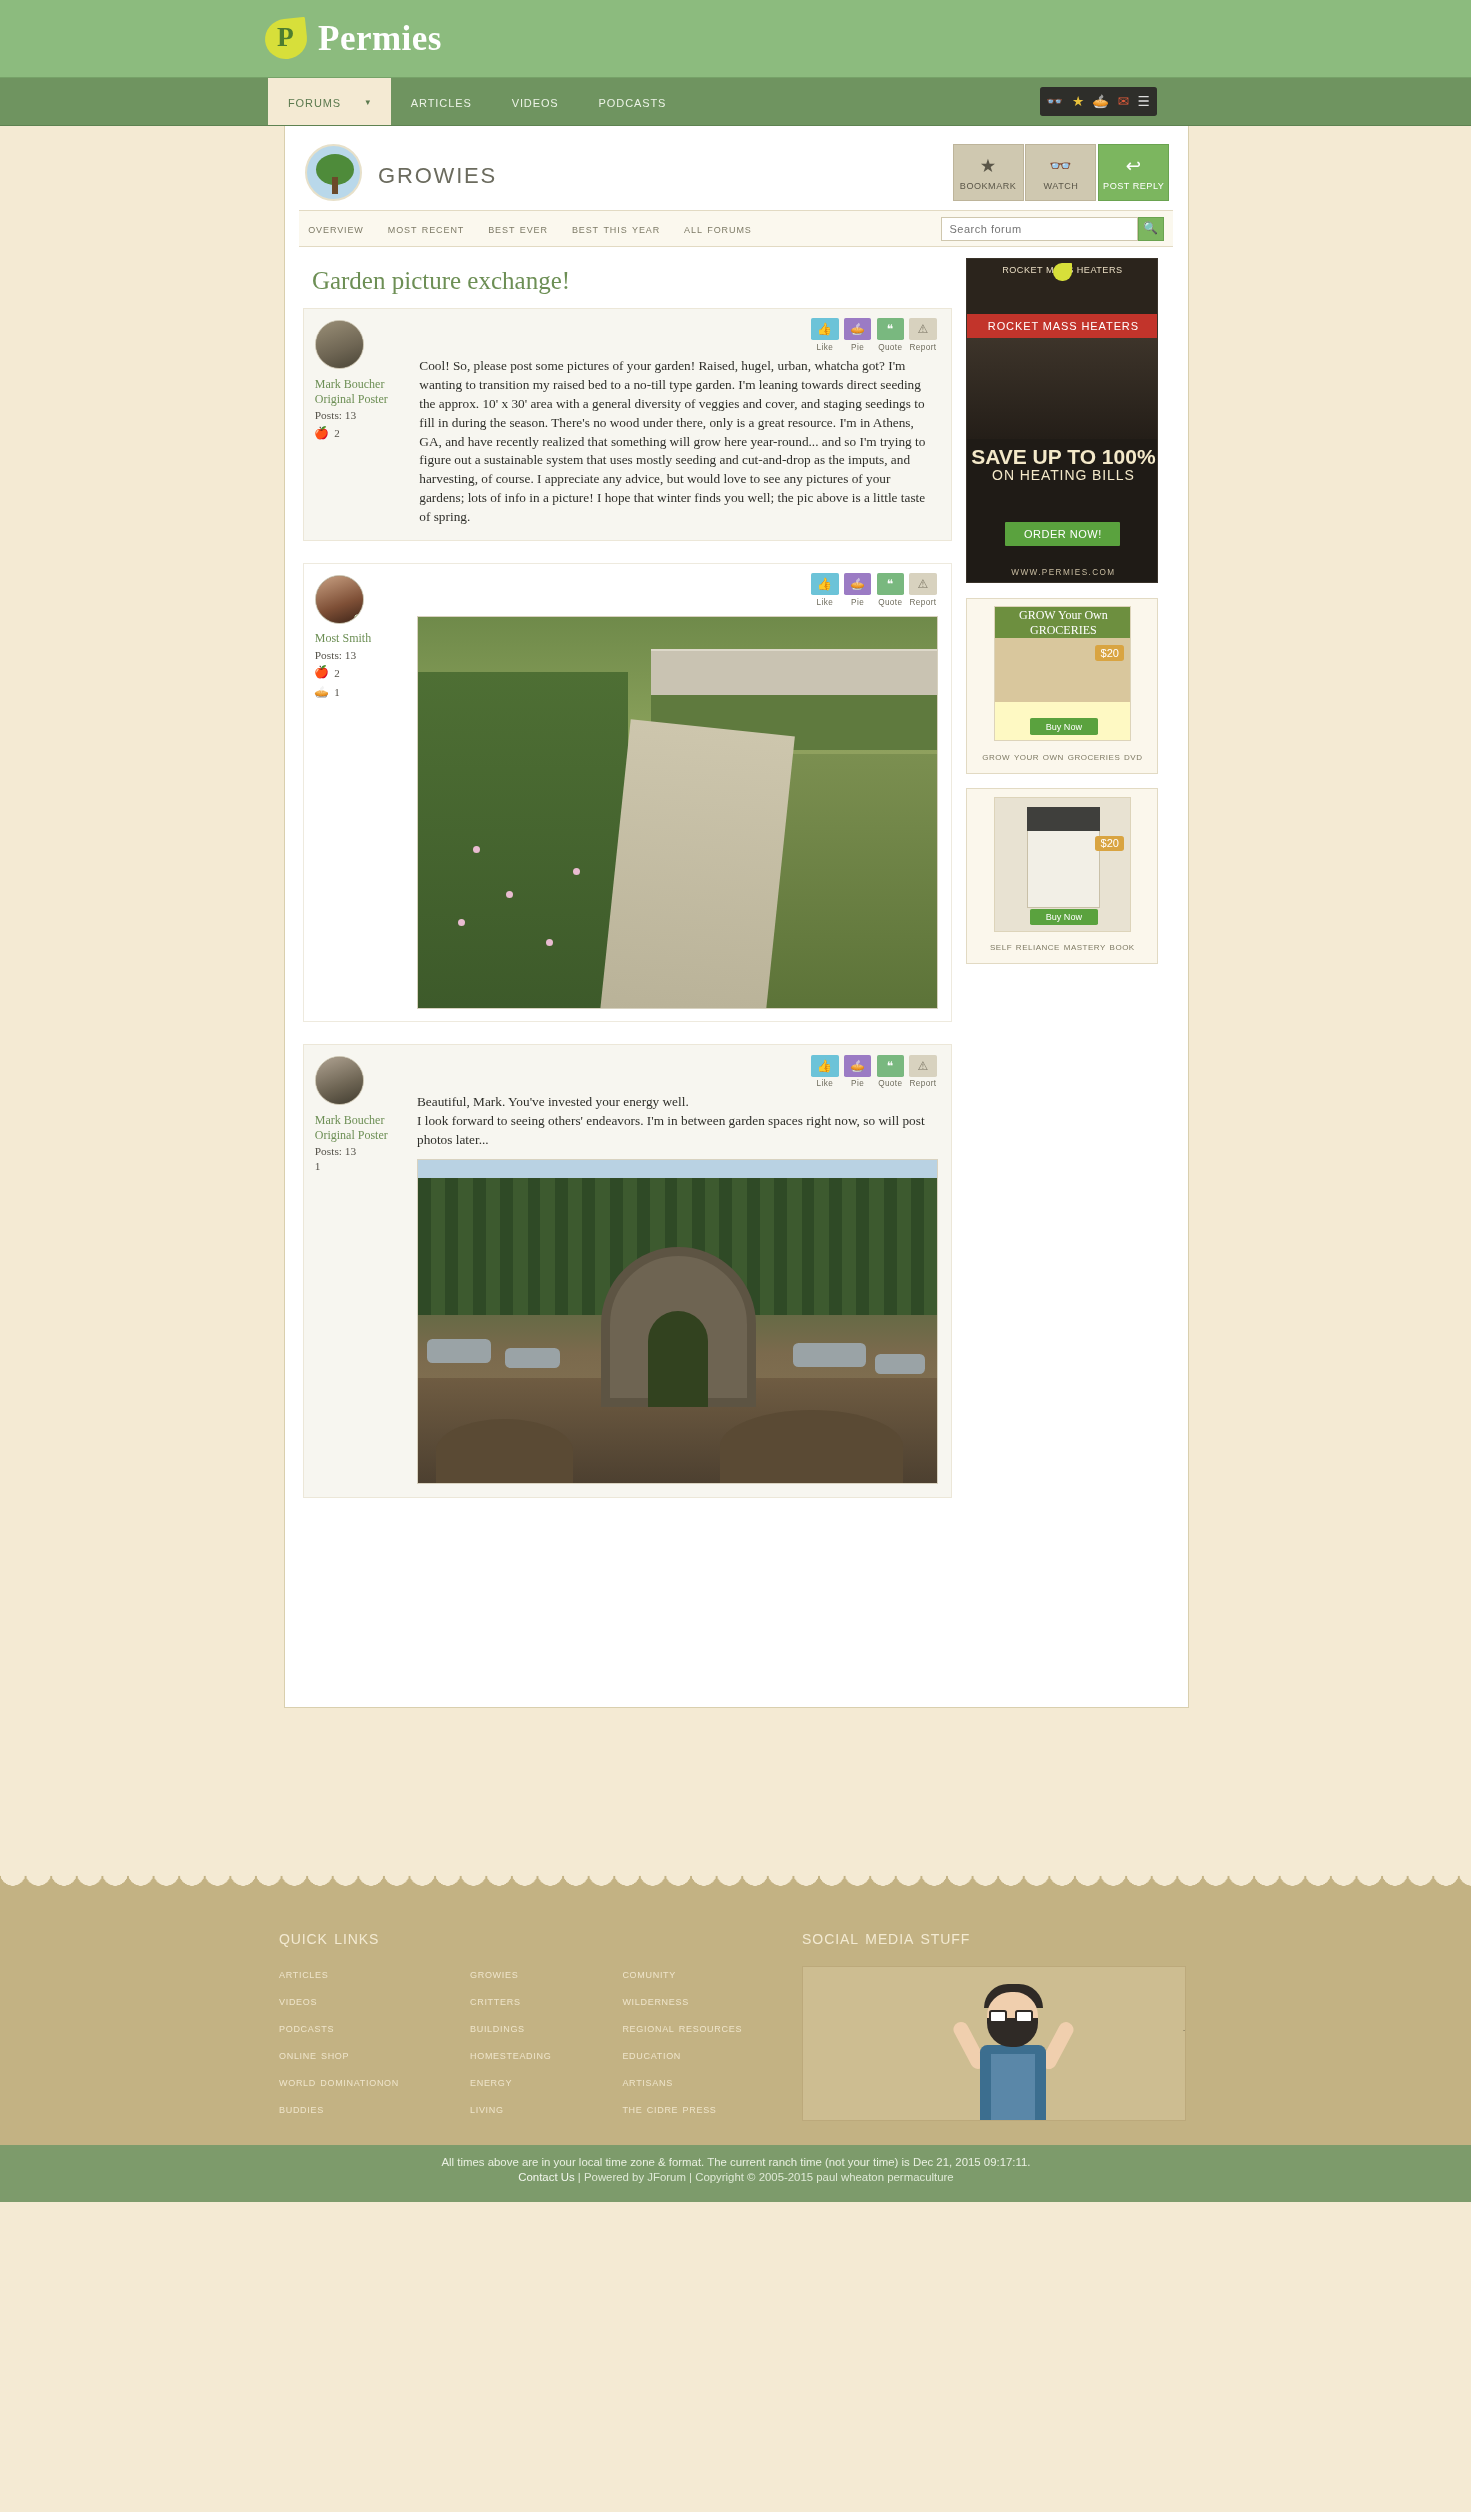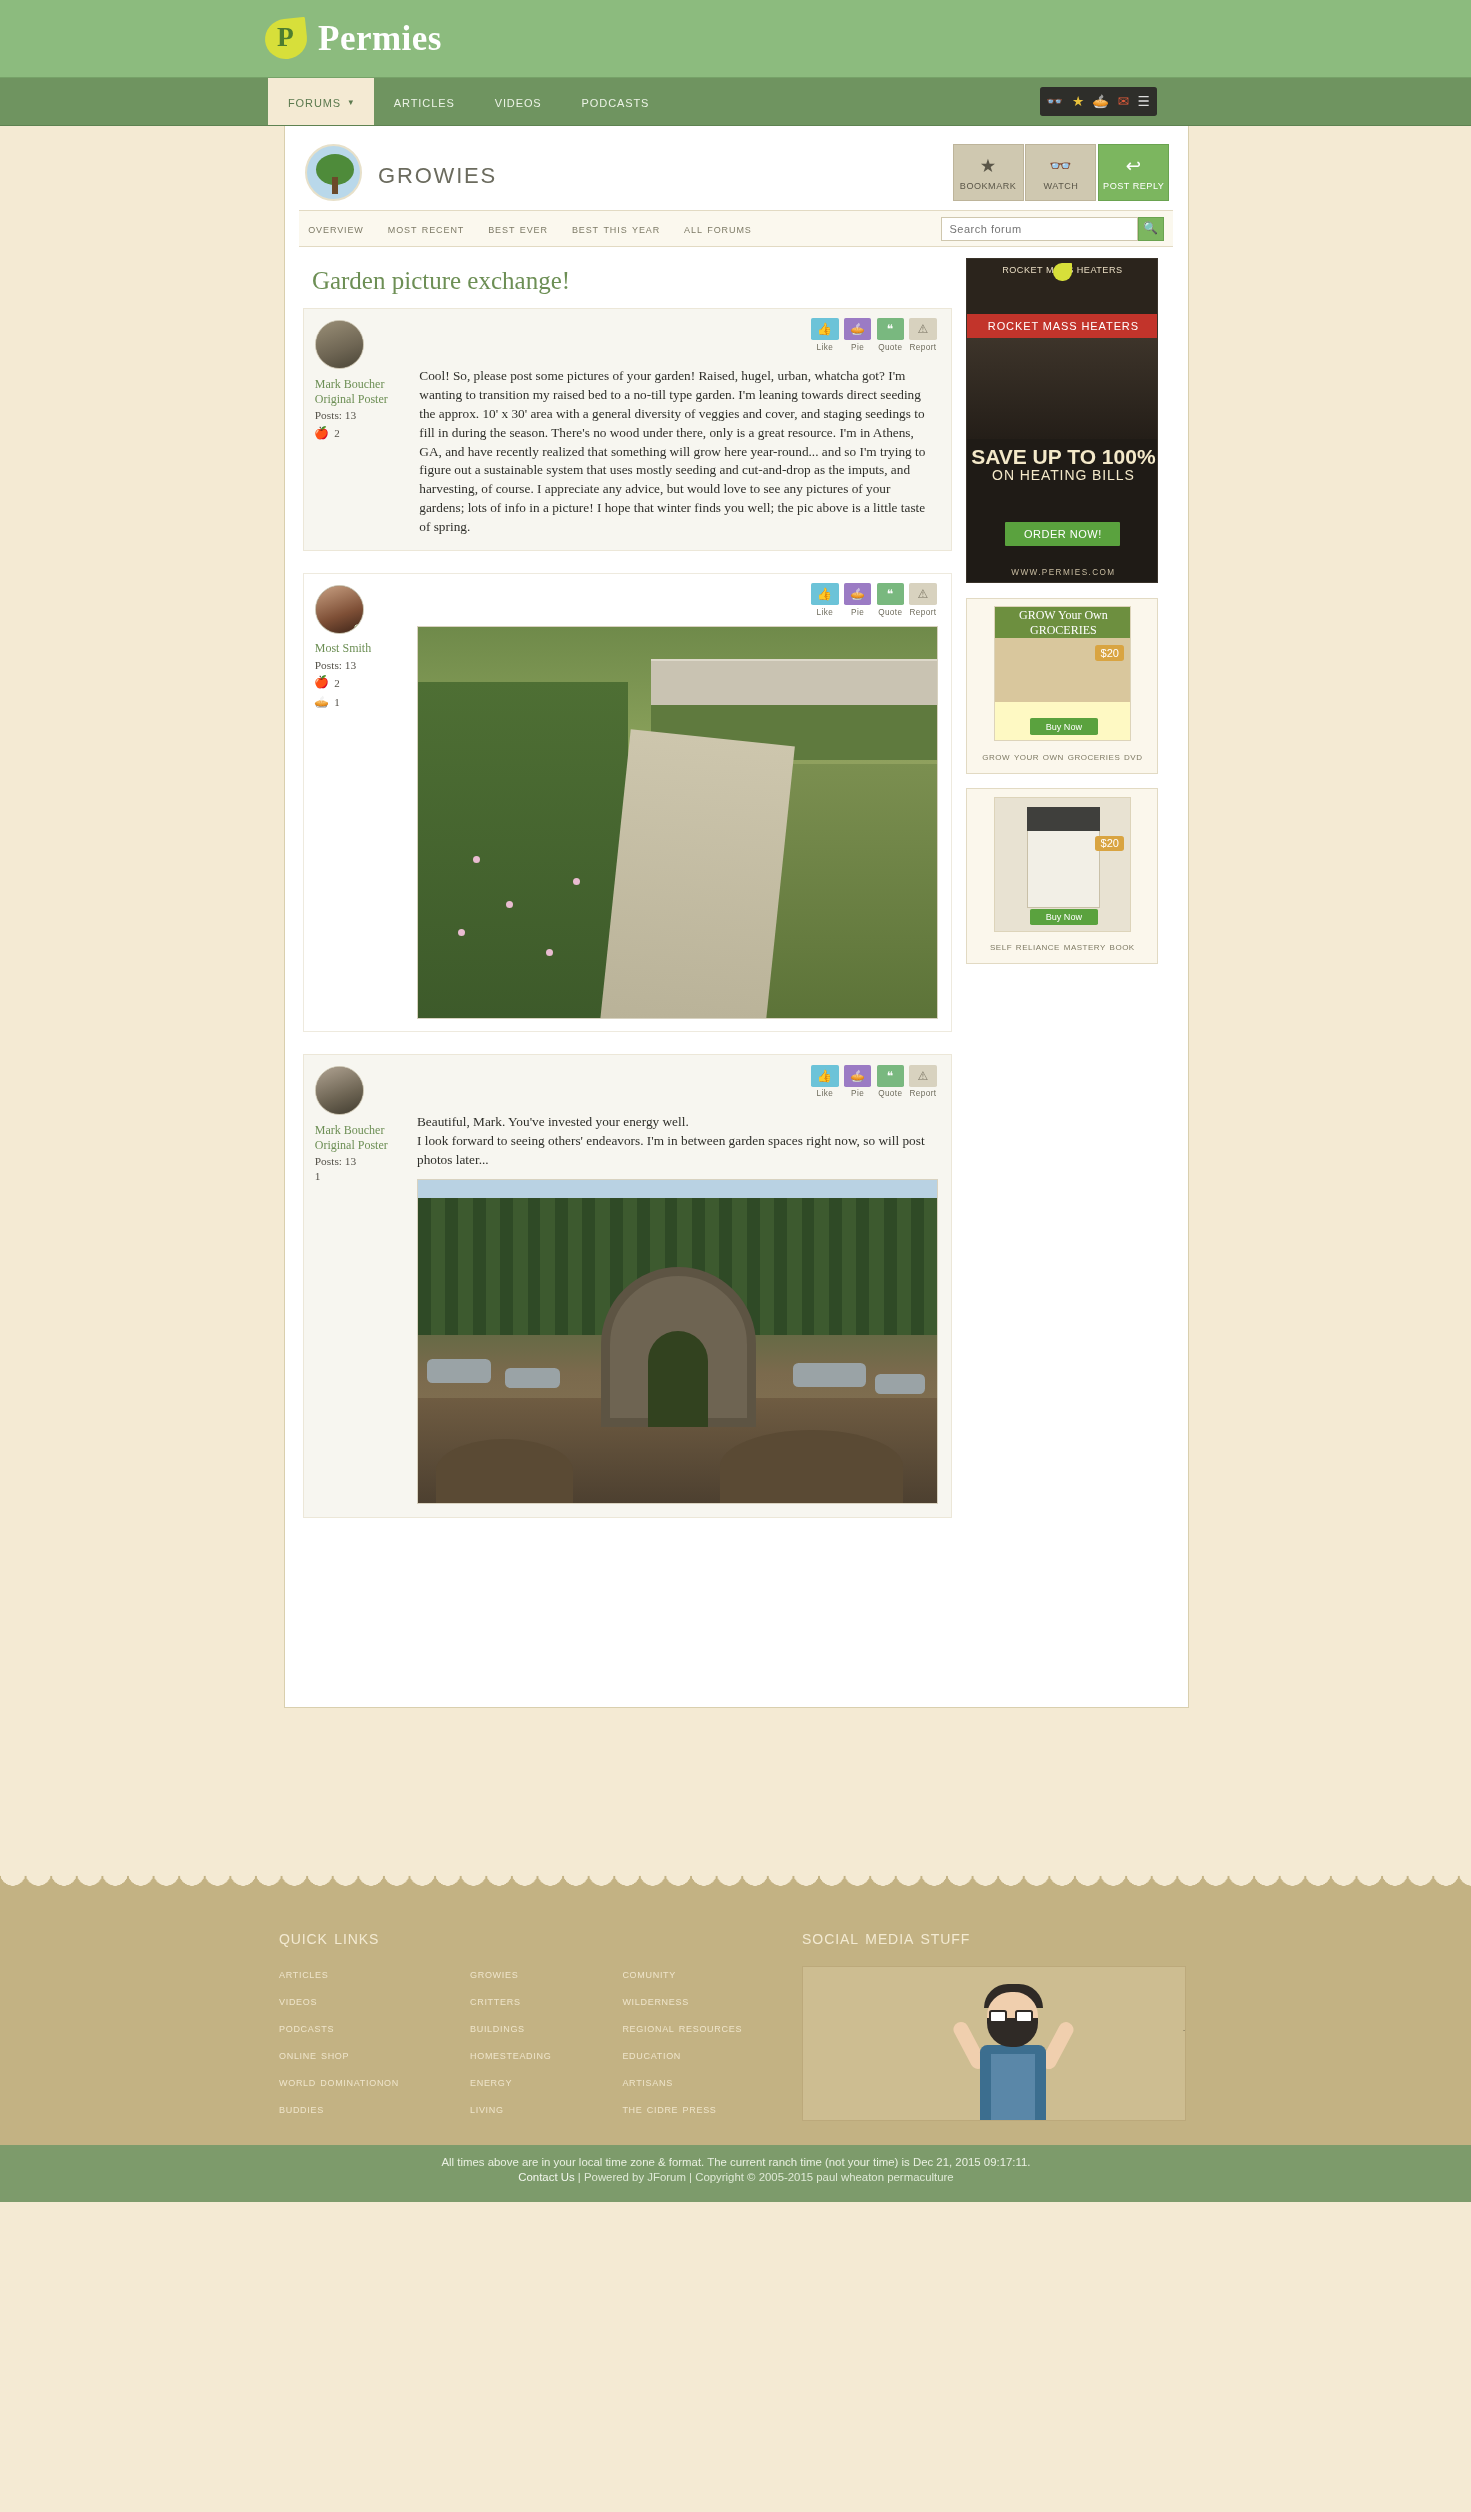--- a/index.html
+++ b/index.html
@@ -49,20 +49,21 @@
     border-bottom: 1.8px solid #5e8251;
     position: relative;
   }
   .nav-items { display: flex; margin-left: 268px; align-items: stretch; }
   .nav-item {
     display: flex; align-items: center; padding: 0 20px;
     color: #ecf3e6; font-size: 15.5px; letter-spacing: 0.9px;
     font-family: "Liberation Sans", sans-serif;
     font-variant: small-caps; text-transform: lowercase;
     cursor: pointer;
+    gap: 17px;
   }
   .nav-item.active { background: #f4ead3; color: #5c7a4f; }
   .nav-caret { margin-left: 7.3px; font-size: 9.1px; }
   .nav-tools {
     position: absolute; right: 315px; top: 9.1px;
     background: #2e2e2a; border-radius: 2.7px; padding: 3.7px 7.3px;
     display: flex; align-items: center; gap: 8.2px; height: 29px;
   }
   .nav-tools .ic { font-size: 13.7px; line-height: 1; }
 
@@ -164,21 +165,21 @@
   .abtn .box {
     width: 27.4px; height: 22px; border-radius: 1.8px; display: flex;
     align-items: center; justify-content: center; color: #fff; font-size: 12px; margin-bottom: 2.7px;
   }
   .abtn .box.like { background: #6cc3d8; }
   .abtn .box.pie { background: #9b7bc4; }
   .abtn .box.quote { background: #79b87f; }
   .abtn .box.report { background: #d8d2bf; color: #7a7463; }
 
   .post-text {
-    font-size: 13.3px; line-height: 1.42; color: #2f2f2a; margin-top: 15px;
+    font-size: 13.3px; line-height: 1.42; color: #2f2f2a; margin-top: 5px;
     font-family: "Liberation Serif", serif; max-width: 517px;
   }
   .post-img { margin-top: 9.1px; border: 0.9px solid #d8d2c0; display: block; }
 
   
   .photo-garden { width: 521px; height: 393px; position: relative; overflow: hidden;
     background: linear-gradient(180deg,#6f8a4a 0%,#89a05a 30%,#b6a377 65%,#cfc09a 100%); }
   .photo-garden .wall { position:absolute; left:233px; top:32px; width:288px; height:46px; background:#c9c3b2; border-top:2.7px solid #ddd8c9; }
   .photo-garden .bed  { position:absolute; left:233px; top:78px; width:288px; height:55px; background:#5f7a3e; }
   .photo-garden .path { position:absolute; left:197px; top:110px; width:165px; height:293px;

